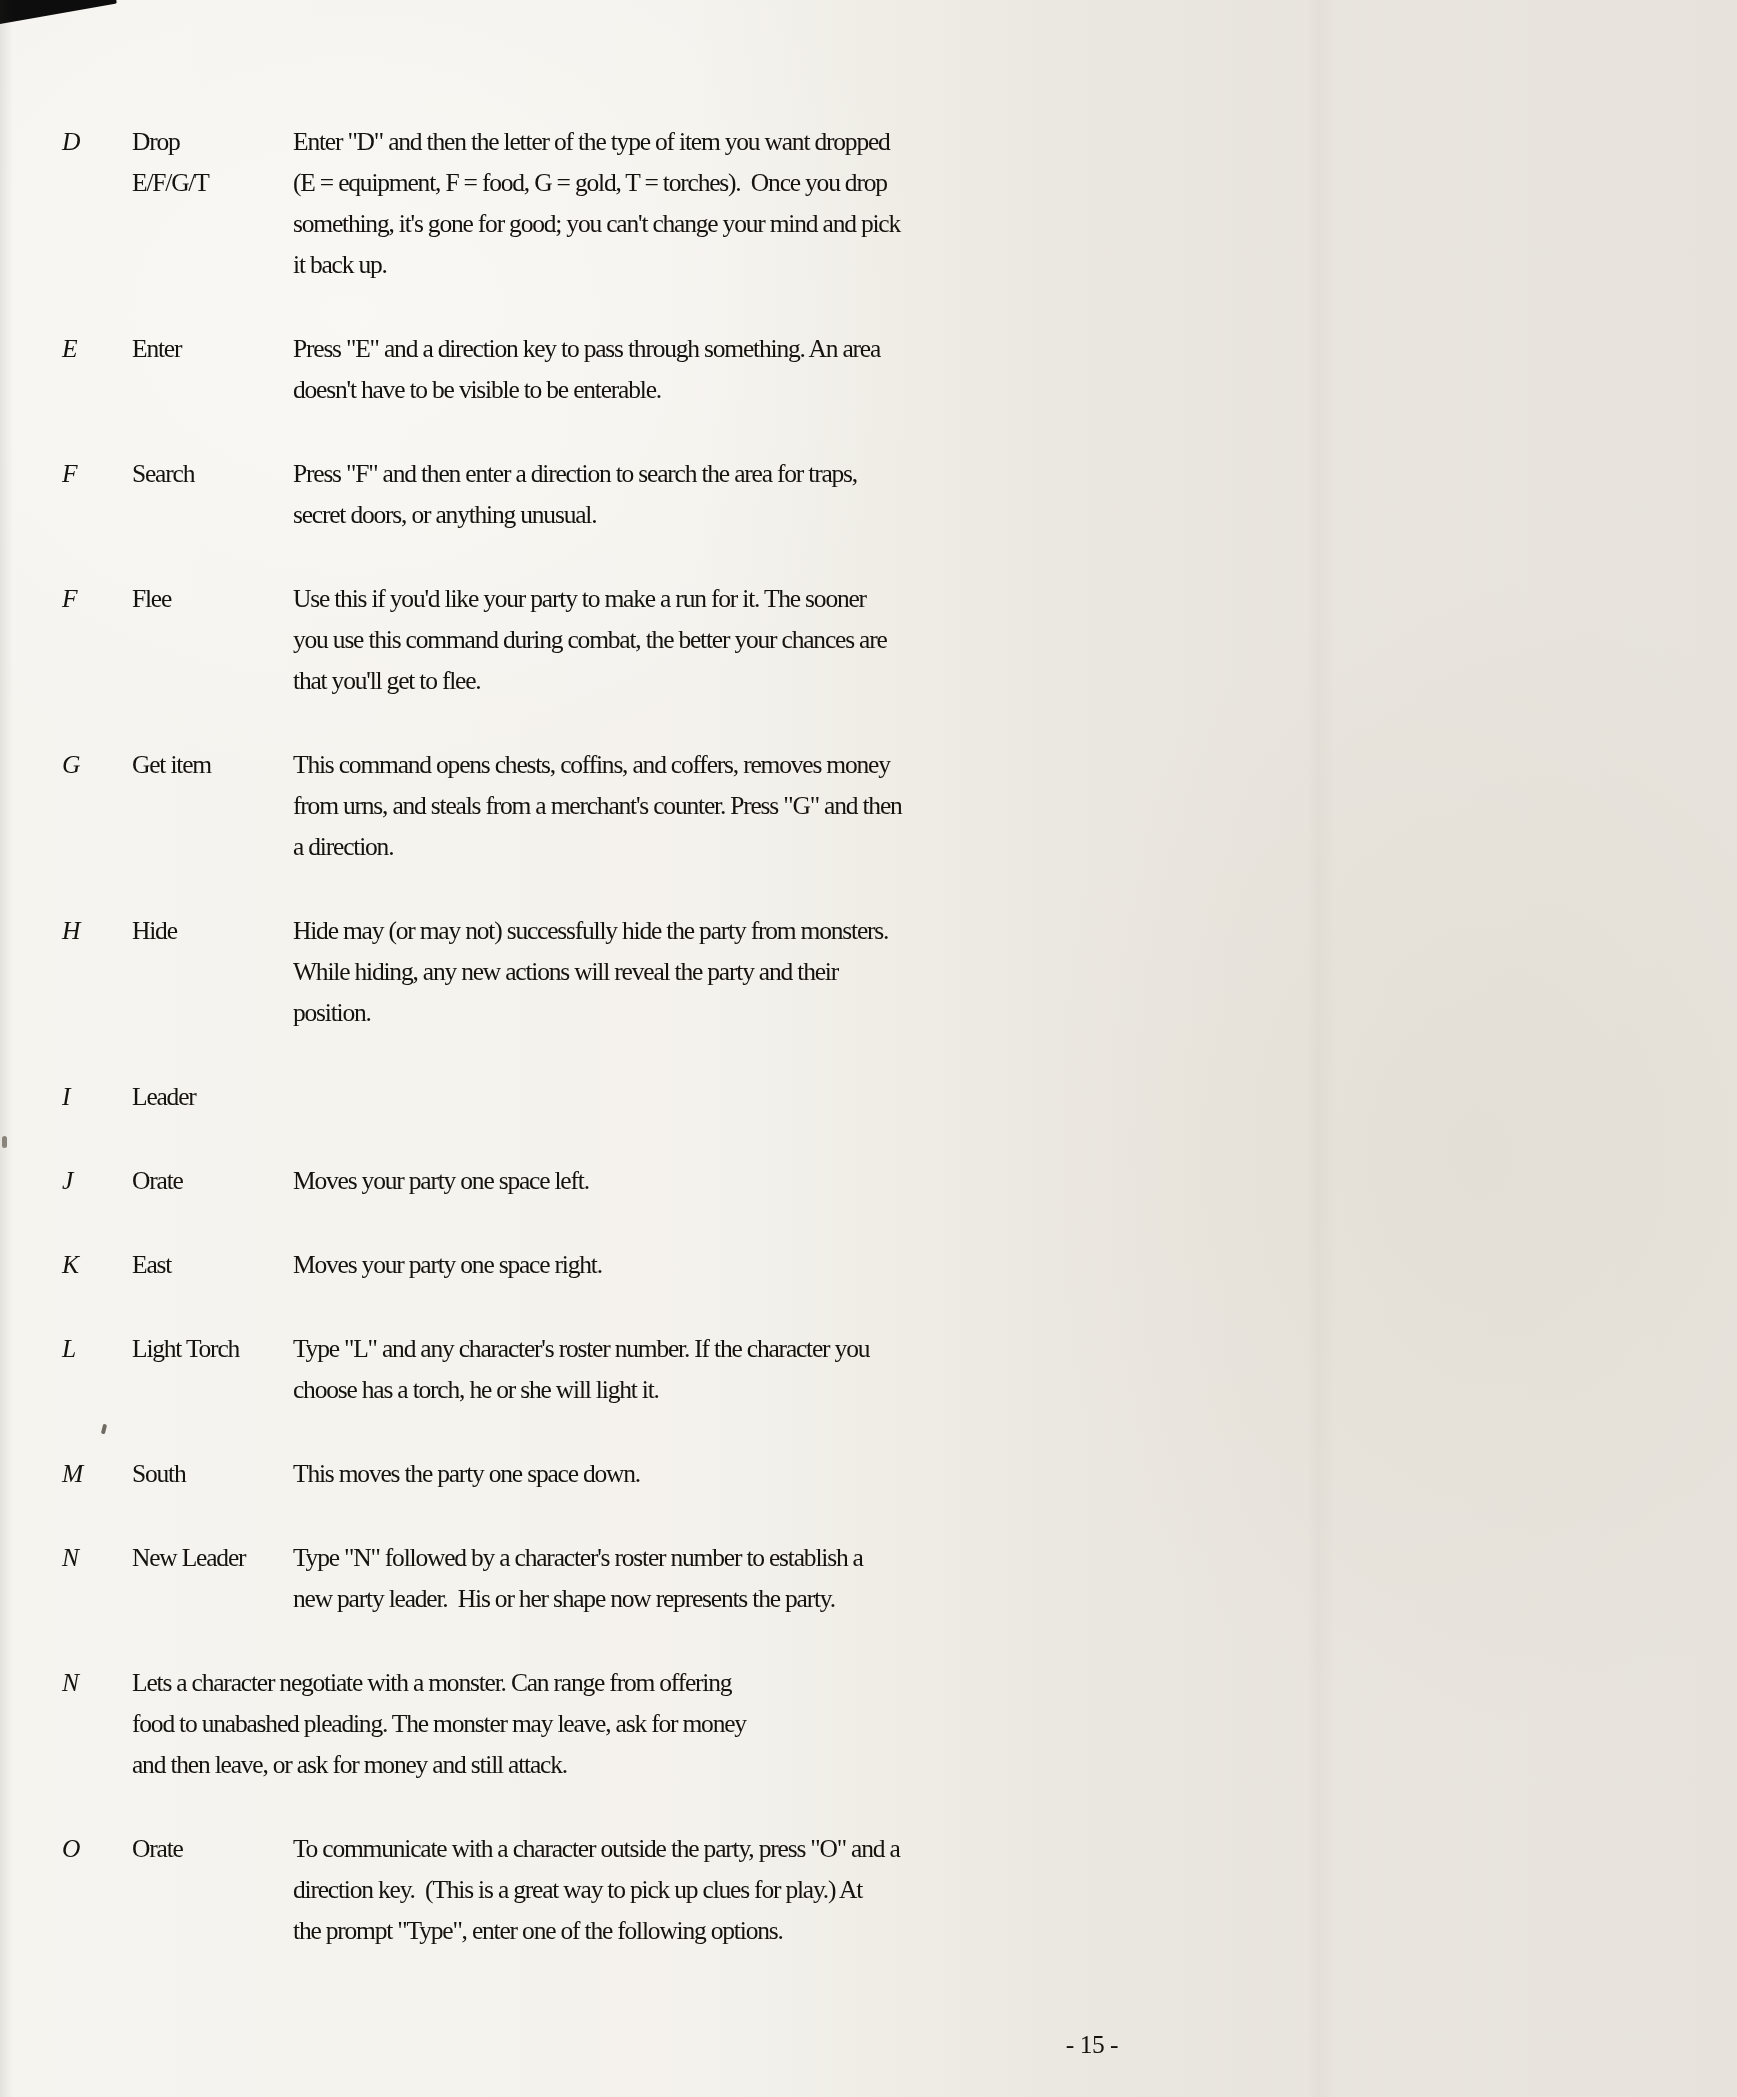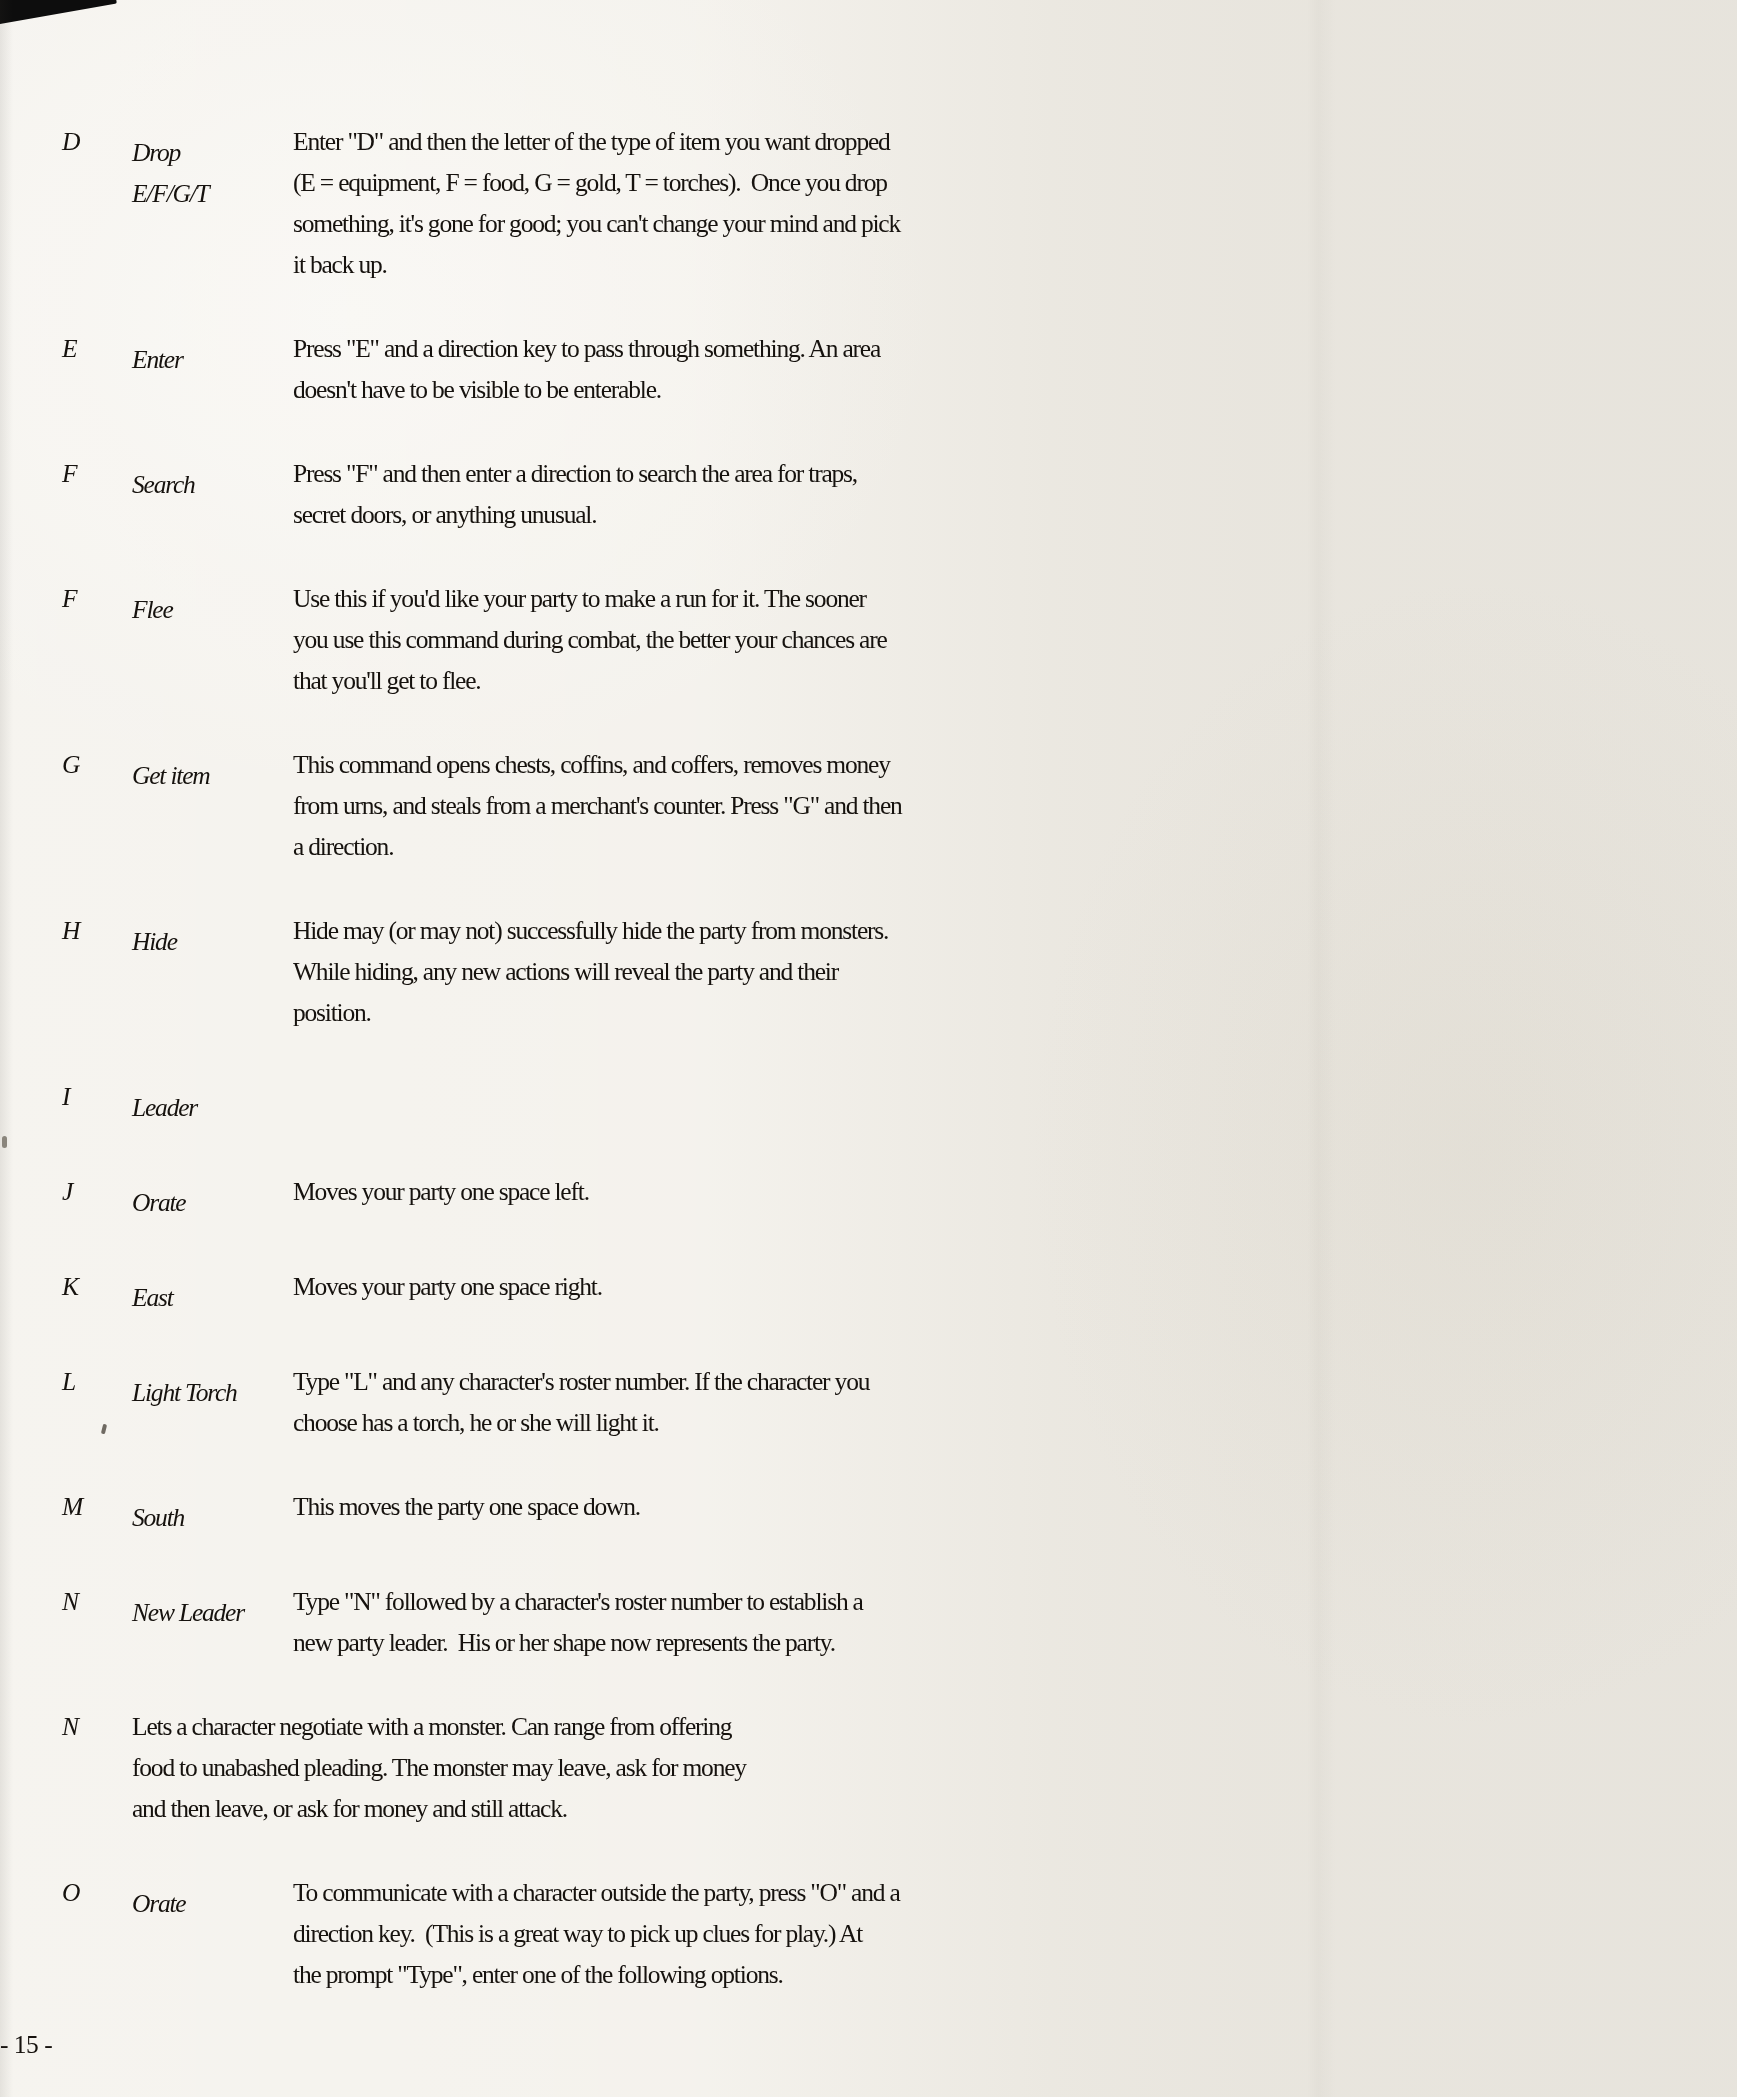--- a/index.html
+++ b/index.html
@@ -55,32 +55,30 @@
     letter-spacing: -1.2px;
   }
   .key {
     width: 70px;
     flex: 0 0 70px;
     font-style: italic;
   }
   .name {
     width: 161px;
     flex: 0 0 161px;
-    font-style: italic;
     white-space: pre-line;
-    margin-top: 11px;
   }
   .desc {
     white-space: pre;
   }
   .footer {
     position: absolute;
     top: 2024px; left: 0;
     width: 1118px;
-    text-align: left;
+    text-align: right;
     font-size: 25.5px;
     line-height: 41px;
     letter-spacing: -0.5px;
     font-family: Liberation Serif, serif;
   }
 </style>
 </head>
 <body>
 
 <div class="page">

